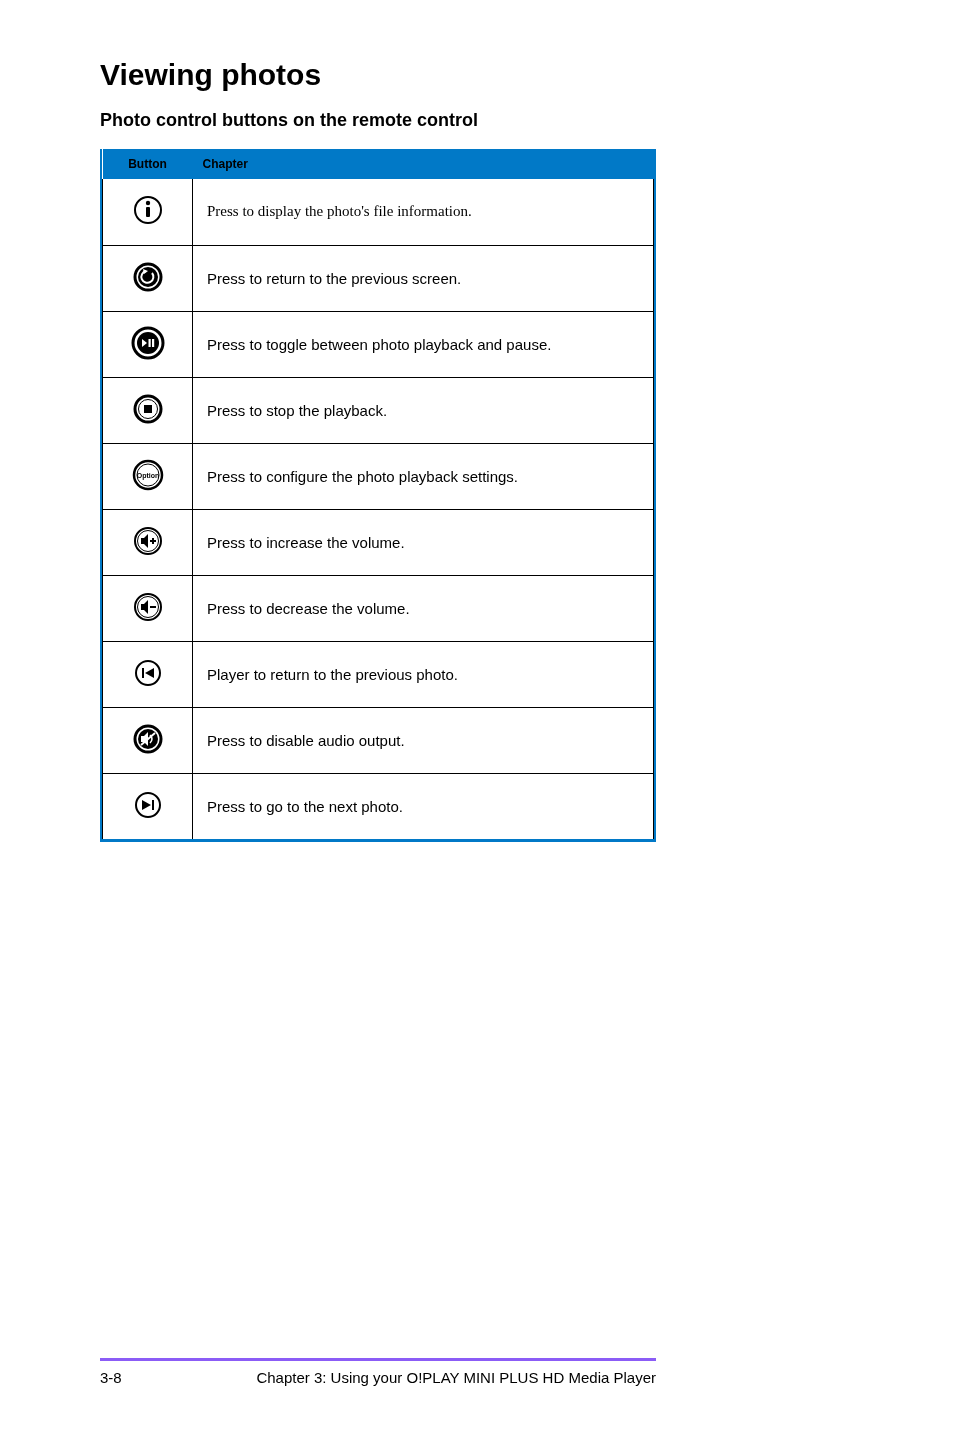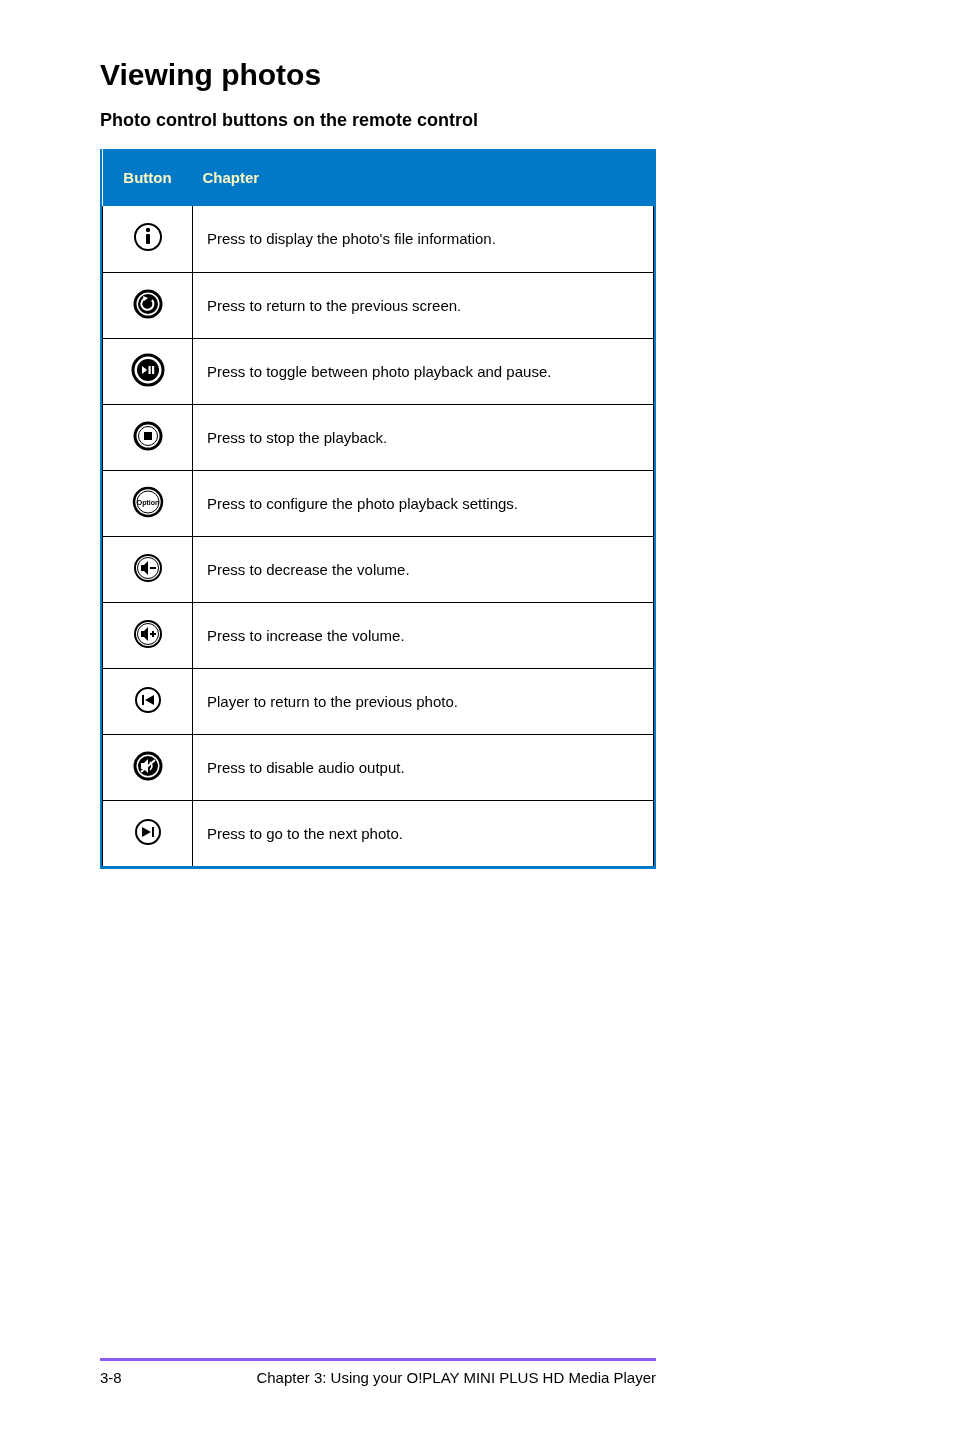--- a/index.html
+++ b/index.html
@@ -1,25 +1,25 @@
 <!DOCTYPE html>
 <html><head>
 <meta charset="utf-8">
 <style>
   * { box-sizing: border-box; margin: 0; padding: 0; }
   html, body { width: 954px; height: 1438px; background: #fff; font-family: Arial, Helvetica, sans-serif; color: #000; }
   .page { width: 756px; height: 1438px; position: relative; padding: 58px 100px 0 100px; }
   h1 { font-size: 30px; font-weight: bold; margin-bottom: 18px; }
   h2 { font-size: 18px; font-weight: bold; margin-bottom: 18px; }
   table { border-collapse: collapse; width: 100%; }
-  thead th { background: #0179c7; color: #fef9c3; font-size: 15px; font-weight: bold; text-align: left; padding: 20px 10px; border: none; }
+  thead th { background: #0179c7; color: #000000; font-size: 12px; font-weight: bold; text-align: left; padding: 8px 10px; border: none; }
   thead th:first-child { width: 90px; text-align: center; }
   tbody td { border: 1px solid #000; font-size: 15px; padding: 0 14px; height: 66px; vertical-align: middle; }
   tbody td:first-child { text-align: center; width: 90px; }
-  tbody tr:first-child td { border-top: none; }
+  tbody tr:first-child td { border-top: none; font-family: Liberation Serif, serif; }
   tbody td:first-child { border-left: 1px solid #000; }
   tbody td:last-child { border-right: 1px solid #000; }
   tbody tr:last-child td { border-bottom: 1px solid #0179c7; }
   .table-wrap { border-left: 2px solid #0179c7; border-right: 2px solid #0179c7; border-bottom: 2px solid #0179c7; }
   .icon { display: inline-block; vertical-align: middle; }
   .footer { position: absolute; bottom: 52px; left: 100px; right: 100px; border-top: 3px solid #8b5cf6; padding-top: 8px; font-size: 15px; display: flex; justify-content: space-between; }
 </style>
 </head>
 <body>
 
@@ -100,38 +100,38 @@
           <td>Press to configure the photo playback settings.</td>
         </tr>
         <tr>
           <td>
             <span class="icon">
               <svg width="30" height="30" viewBox="0 0 30 30">
                   <circle cx="15" cy="15" r="13" fill="none" stroke="#000" stroke-width="2"></circle>
                   <circle cx="15" cy="15" r="10.5" fill="none" stroke="#000" stroke-width="1"></circle>
                   <path d="M 8 12 L 11 12 L 15 8 L 15 22 L 11 18 L 8 18 Z" fill="#000"></path>
                   <rect x="17" y="14" width="6" height="2" fill="#000"></rect>
+                  <rect x="19" y="12" width="2" height="6" fill="#000"></rect>
                 </svg>
             </span>
           </td>
-          <td>Press to decrease the volume.</td>
+          <td>Press to increase the volume.</td>
         </tr>
         <tr>
           <td>
             <span class="icon">
               <svg width="30" height="30" viewBox="0 0 30 30">
                   <circle cx="15" cy="15" r="13" fill="none" stroke="#000" stroke-width="2"></circle>
                   <circle cx="15" cy="15" r="10.5" fill="none" stroke="#000" stroke-width="1"></circle>
                   <path d="M 8 12 L 11 12 L 15 8 L 15 22 L 11 18 L 8 18 Z" fill="#000"></path>
                   <rect x="17" y="14" width="6" height="2" fill="#000"></rect>
-                  <rect x="19" y="12" width="2" height="6" fill="#000"></rect>
                 </svg>
             </span>
           </td>
-          <td>Press to increase the volume.</td>
+          <td>Press to decrease the volume.</td>
         </tr>
         <tr>
           <td>
             <span class="icon">
               <svg width="28" height="28" viewBox="0 0 28 28">
                   <circle cx="14" cy="14" r="12" fill="none" stroke="#000" stroke-width="2"></circle>
                   <rect x="8" y="9" width="2" height="10" fill="#000"></rect>
                   <path d="M 20 9 L 11 14 L 20 19 Z" fill="#000"></path>
                 </svg>
             </span>

